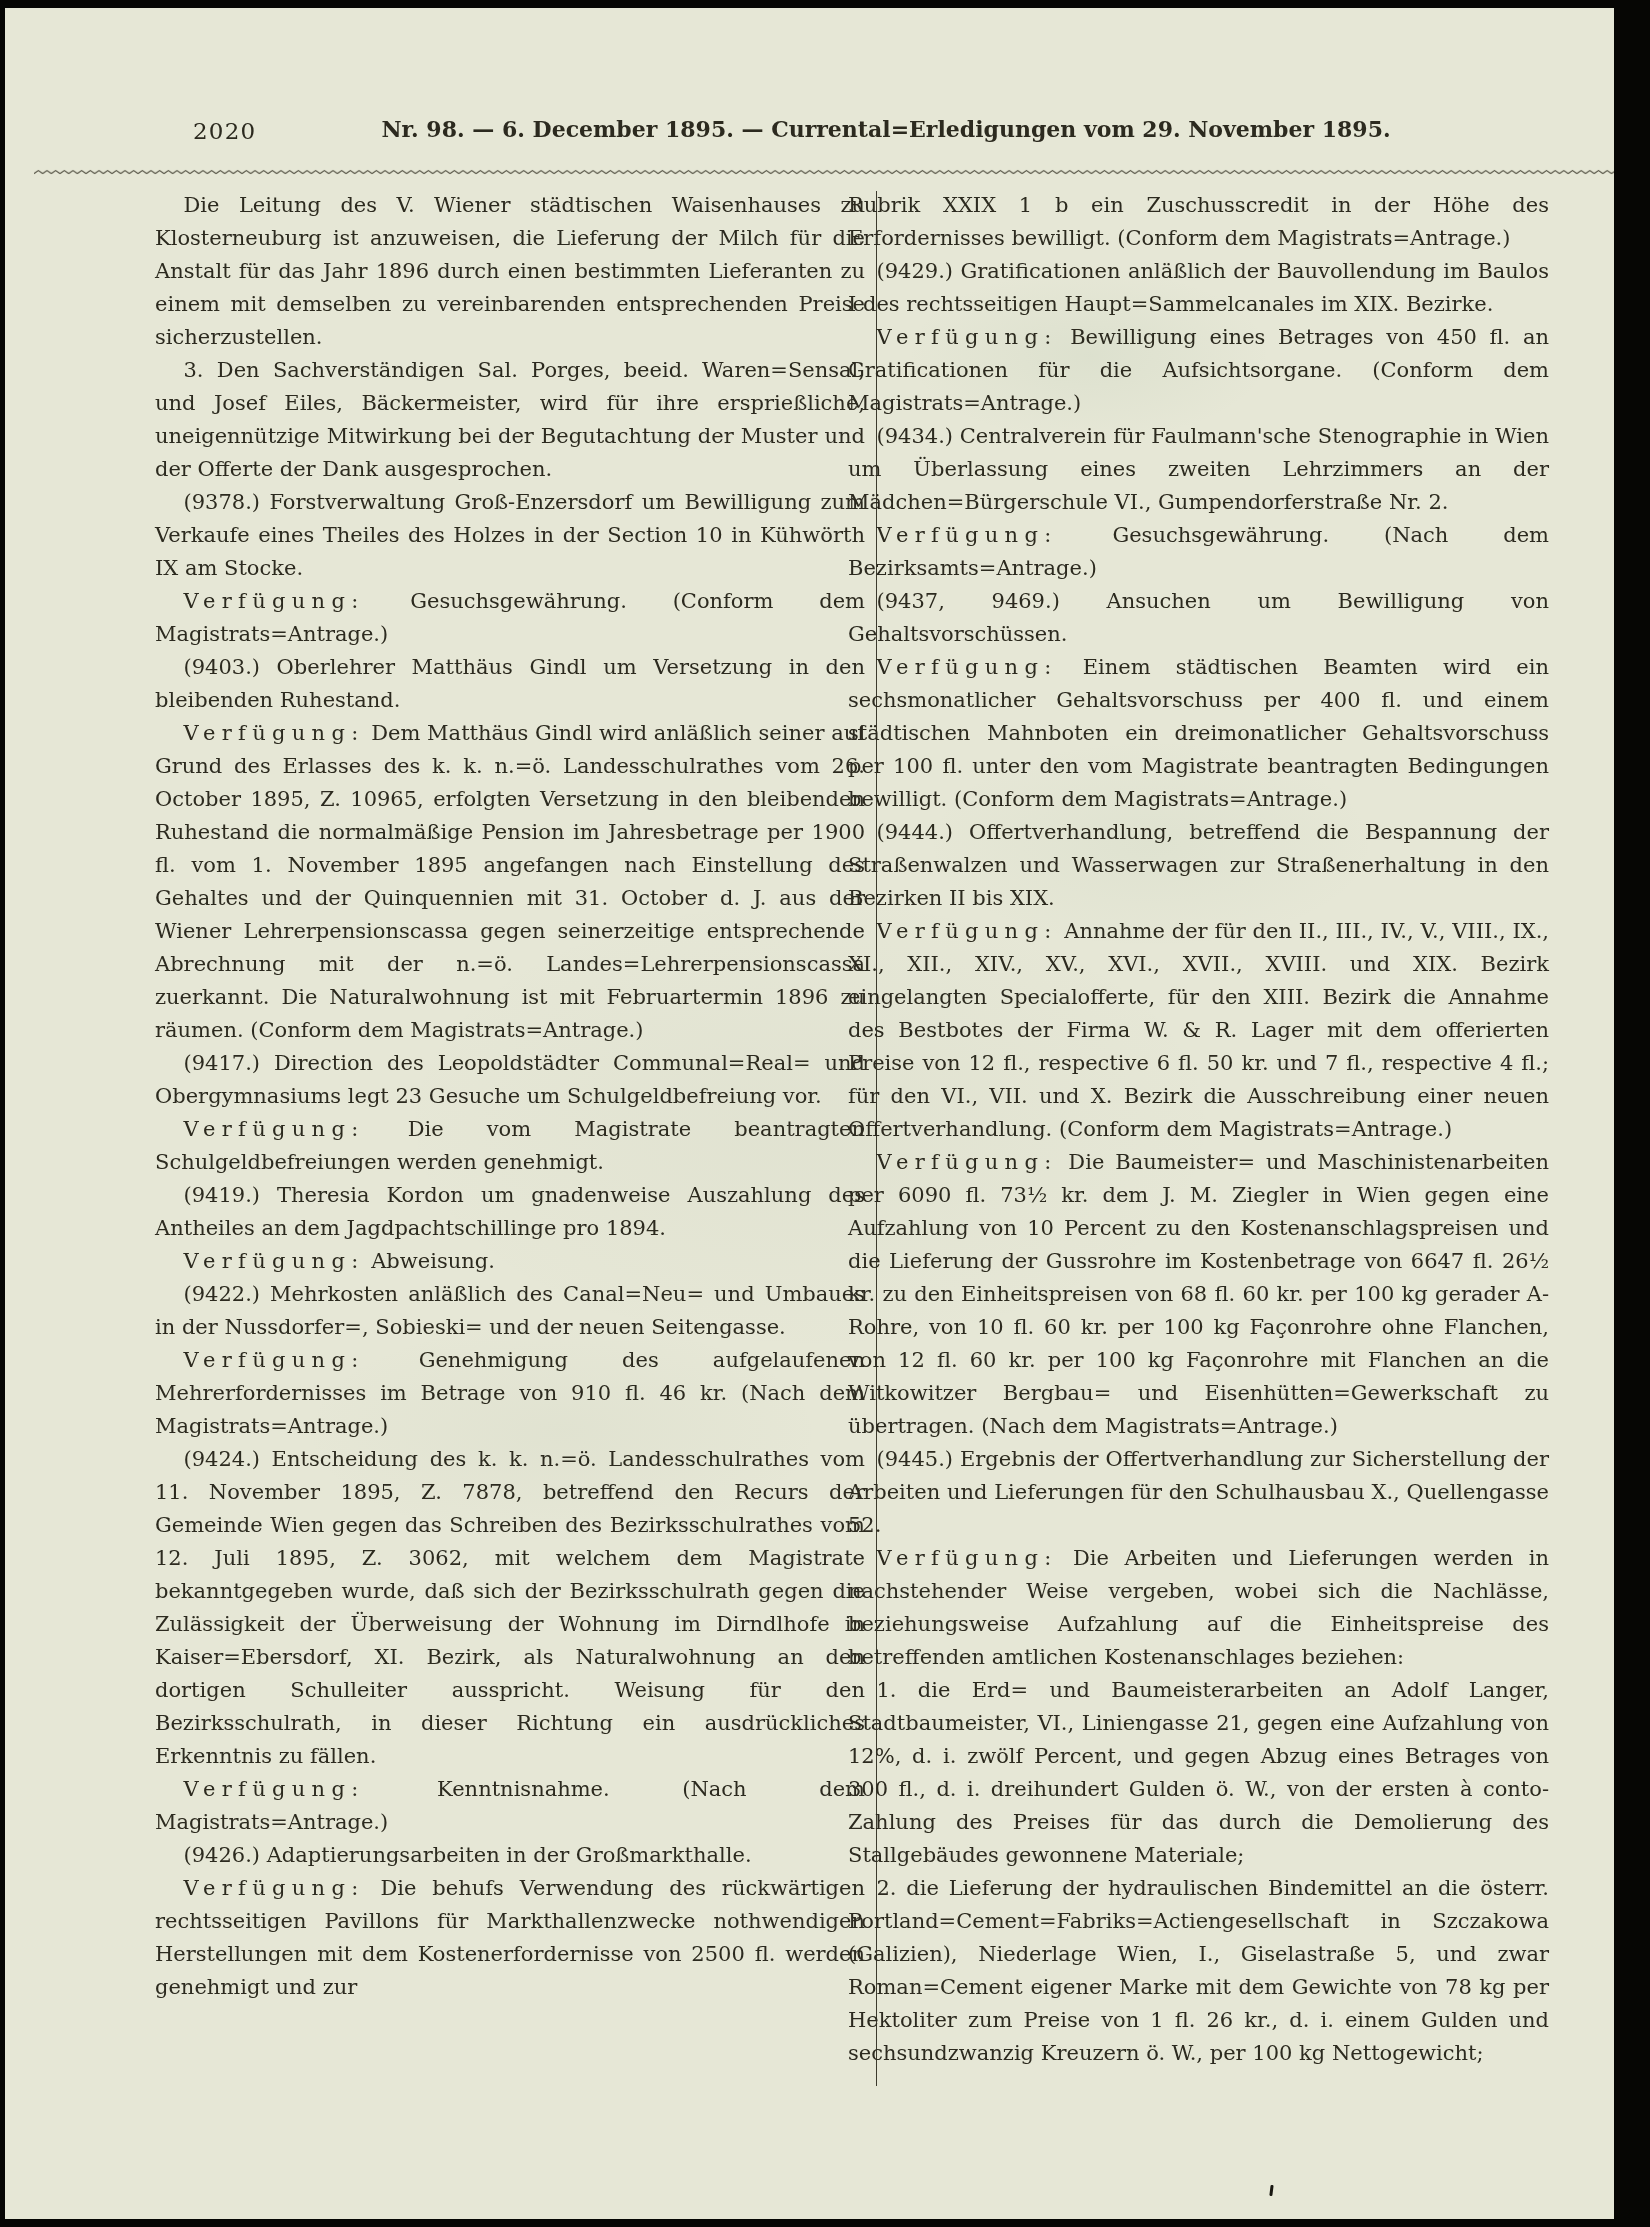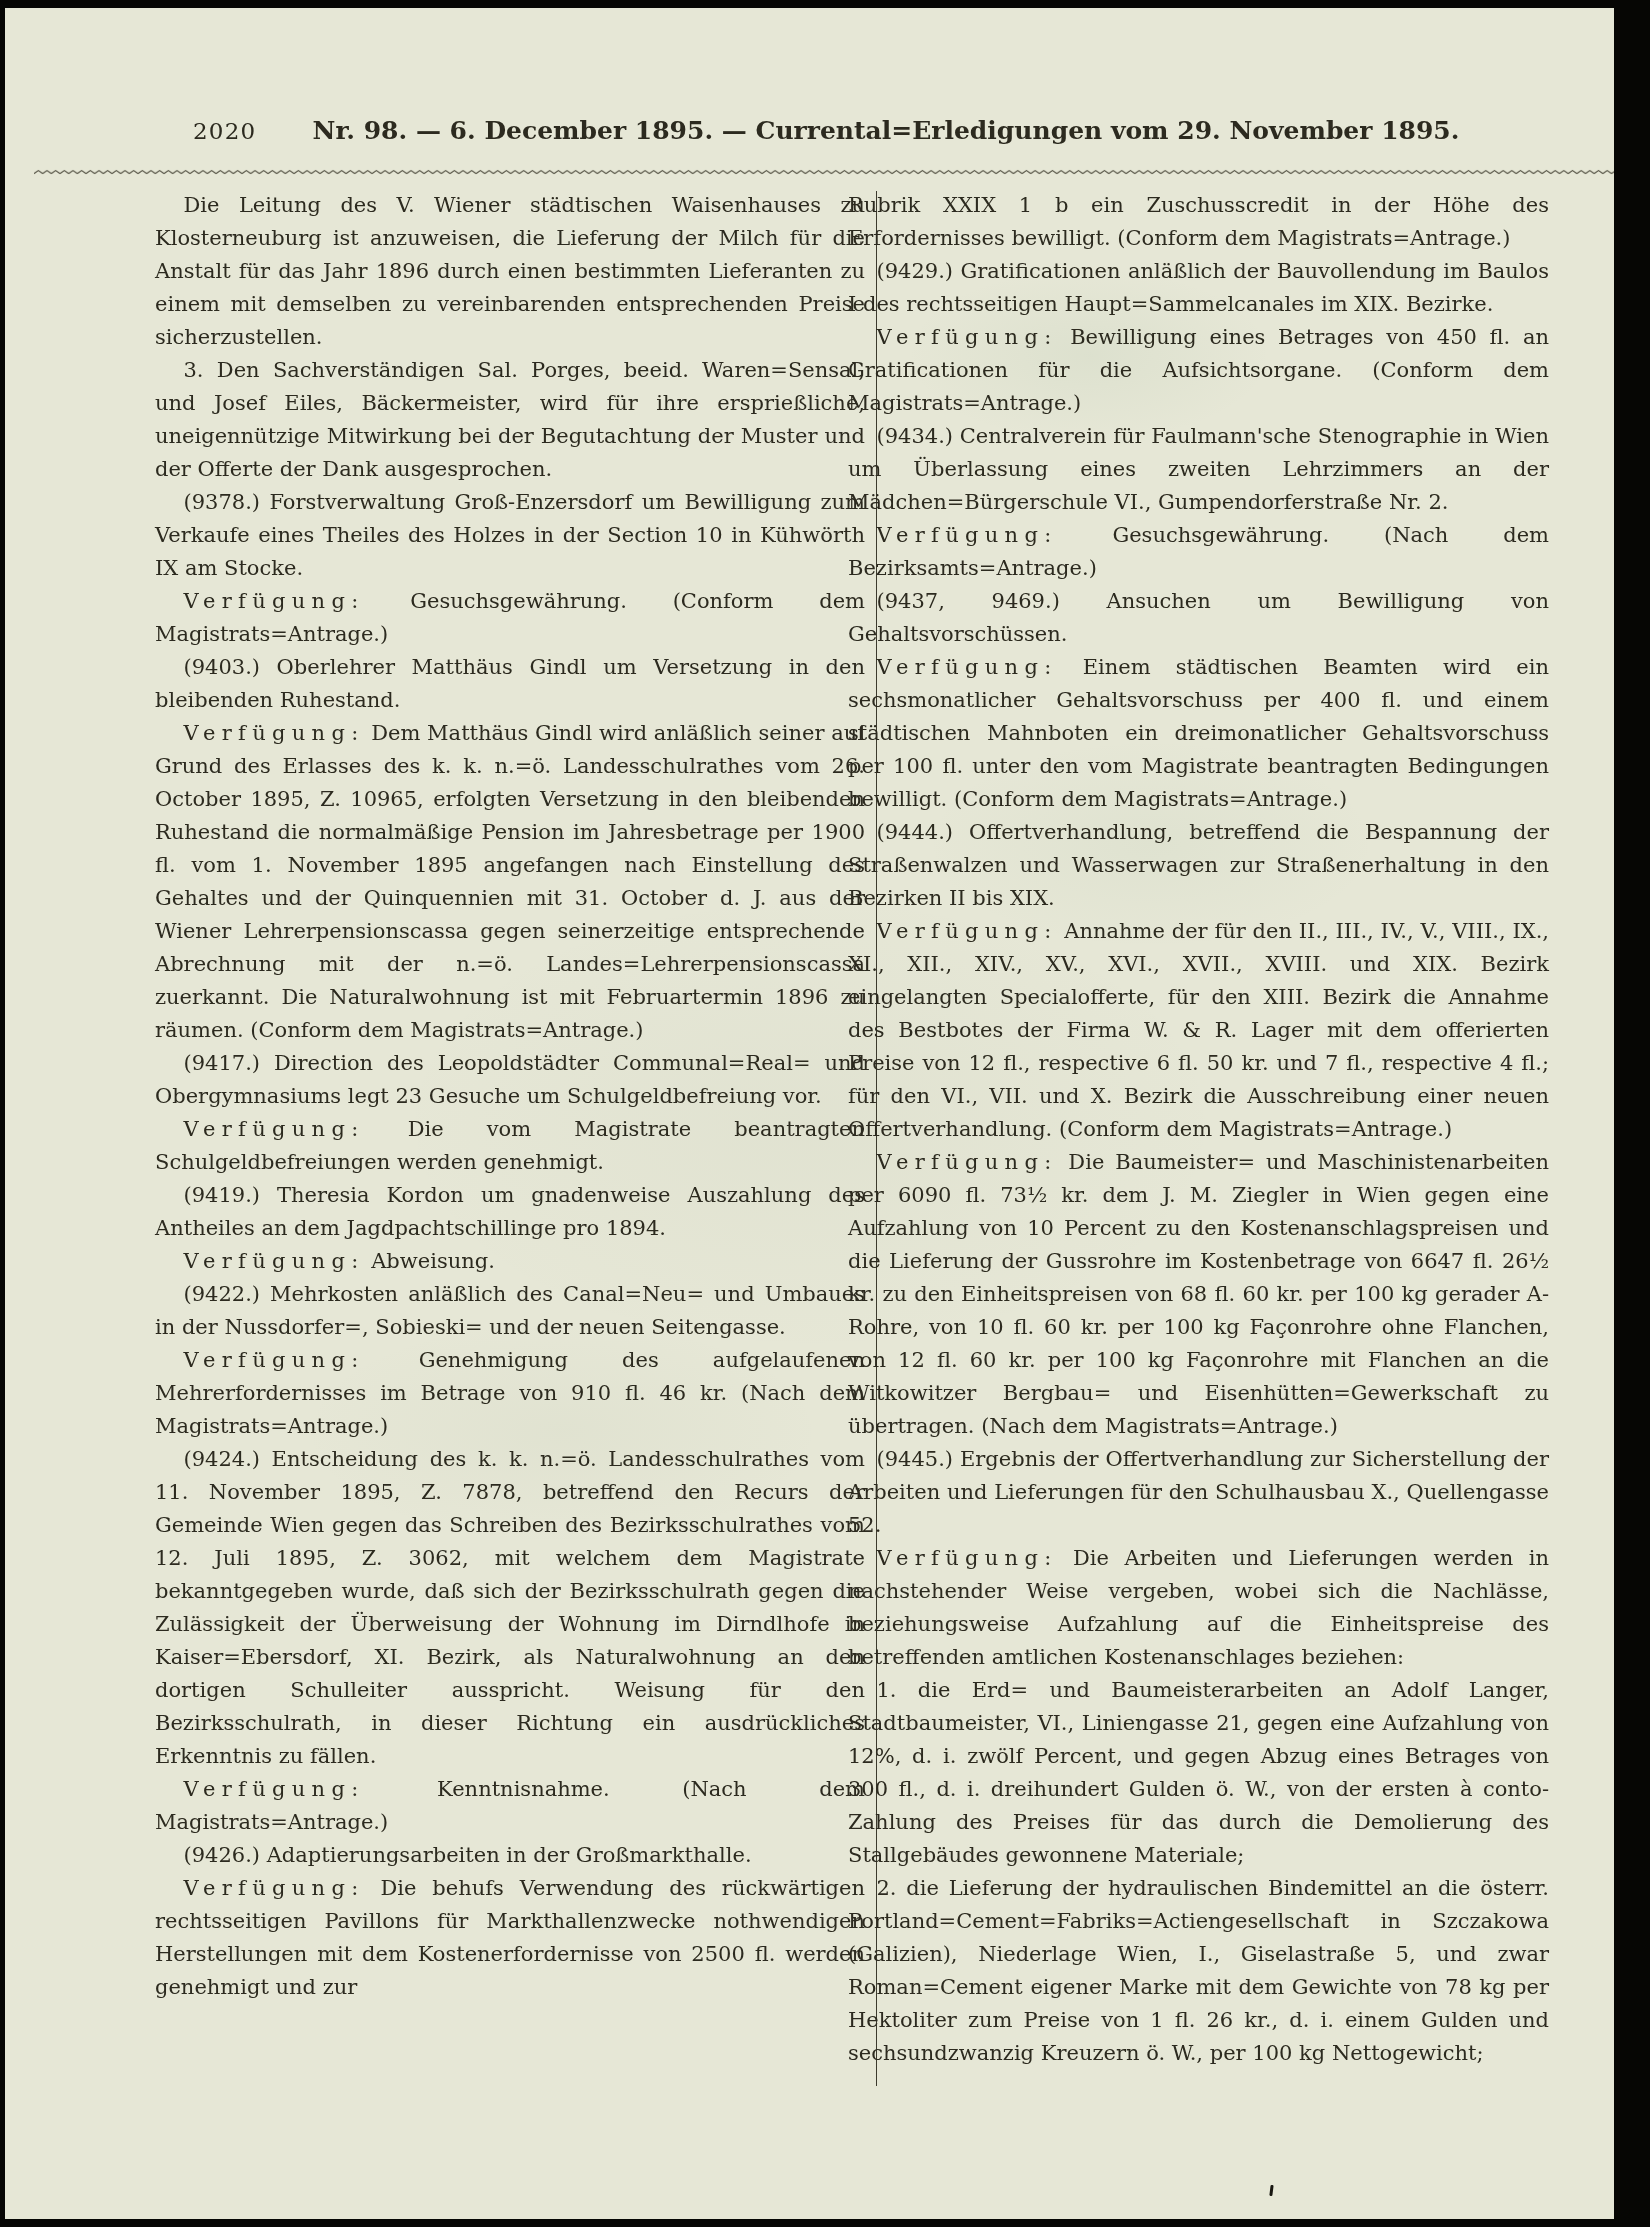--- a/index.html
+++ b/index.html
@@ -22,21 +22,21 @@
       radial-gradient(ellipse 322px 149px at 1146px 836px, rgba(110,150,115,0.06), transparent 70%),
       radial-gradient(ellipse 372px 161px at 557px 1424px, rgba(120,140,110,0.05), transparent 70%),
       radial-gradient(ellipse 557px 310px at 805px 1115px, rgba(90,110,80,0.04), transparent 75%);
   }
   .pagenum{
     position:absolute;left:144px;top:110px;
     font-size:23px;color:var(--color-ink);letter-spacing:1.2px;margin-left:44px;
   }
   .title{
     position:absolute;left:881px;top:108px;transform:translateX(-50%);
-    font-size:25px;font-weight:bold;white-space:nowrap;color:var(--color-ink);
+    font-size:22px;font-weight:bold;white-space:nowrap;color:var(--color-ink);
   }
   .zigzag{position:absolute;left:28.5px;top:160px;width:1580px;height:8.7px;}
   .col{
     position:absolute;top:181px;
     font-size:21px;line-height:33px;text-align:justify;
     color:var(--color-ink);
   }
   .col-left{left:150px;width:710px;}
   .col-right{left:843px;width:701px;}
   .col p{margin:0;text-indent:28.5px;}

